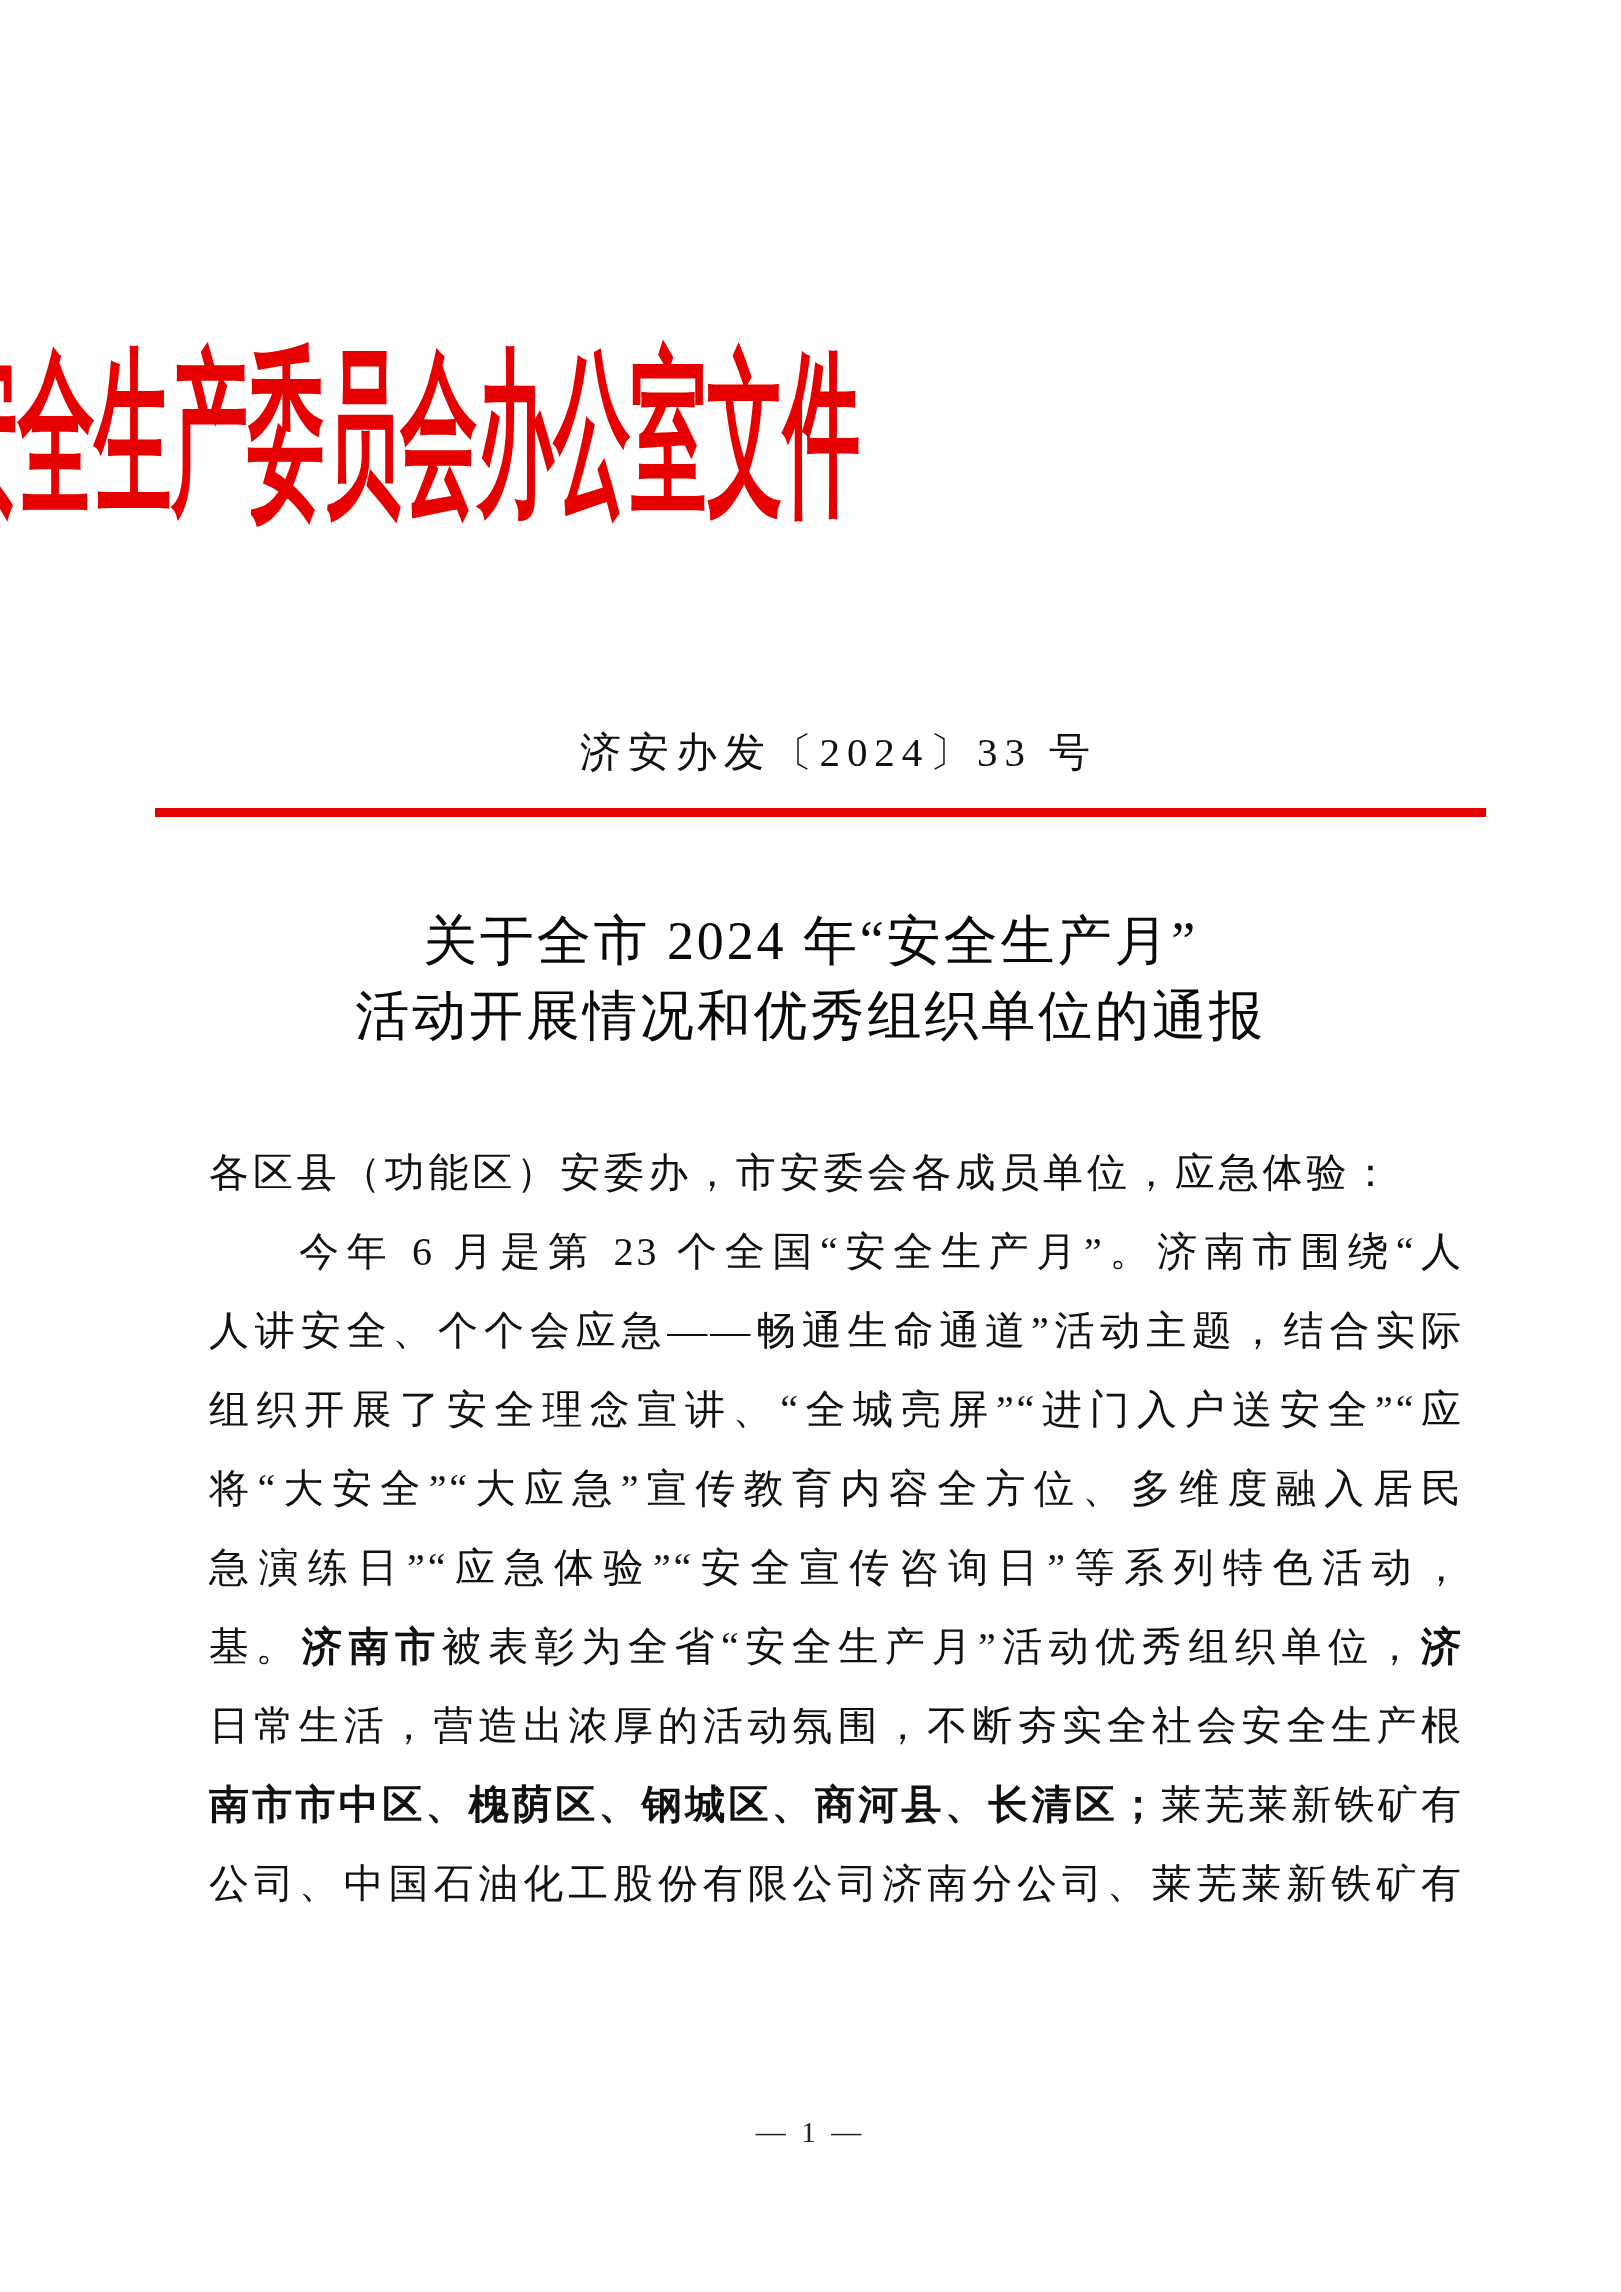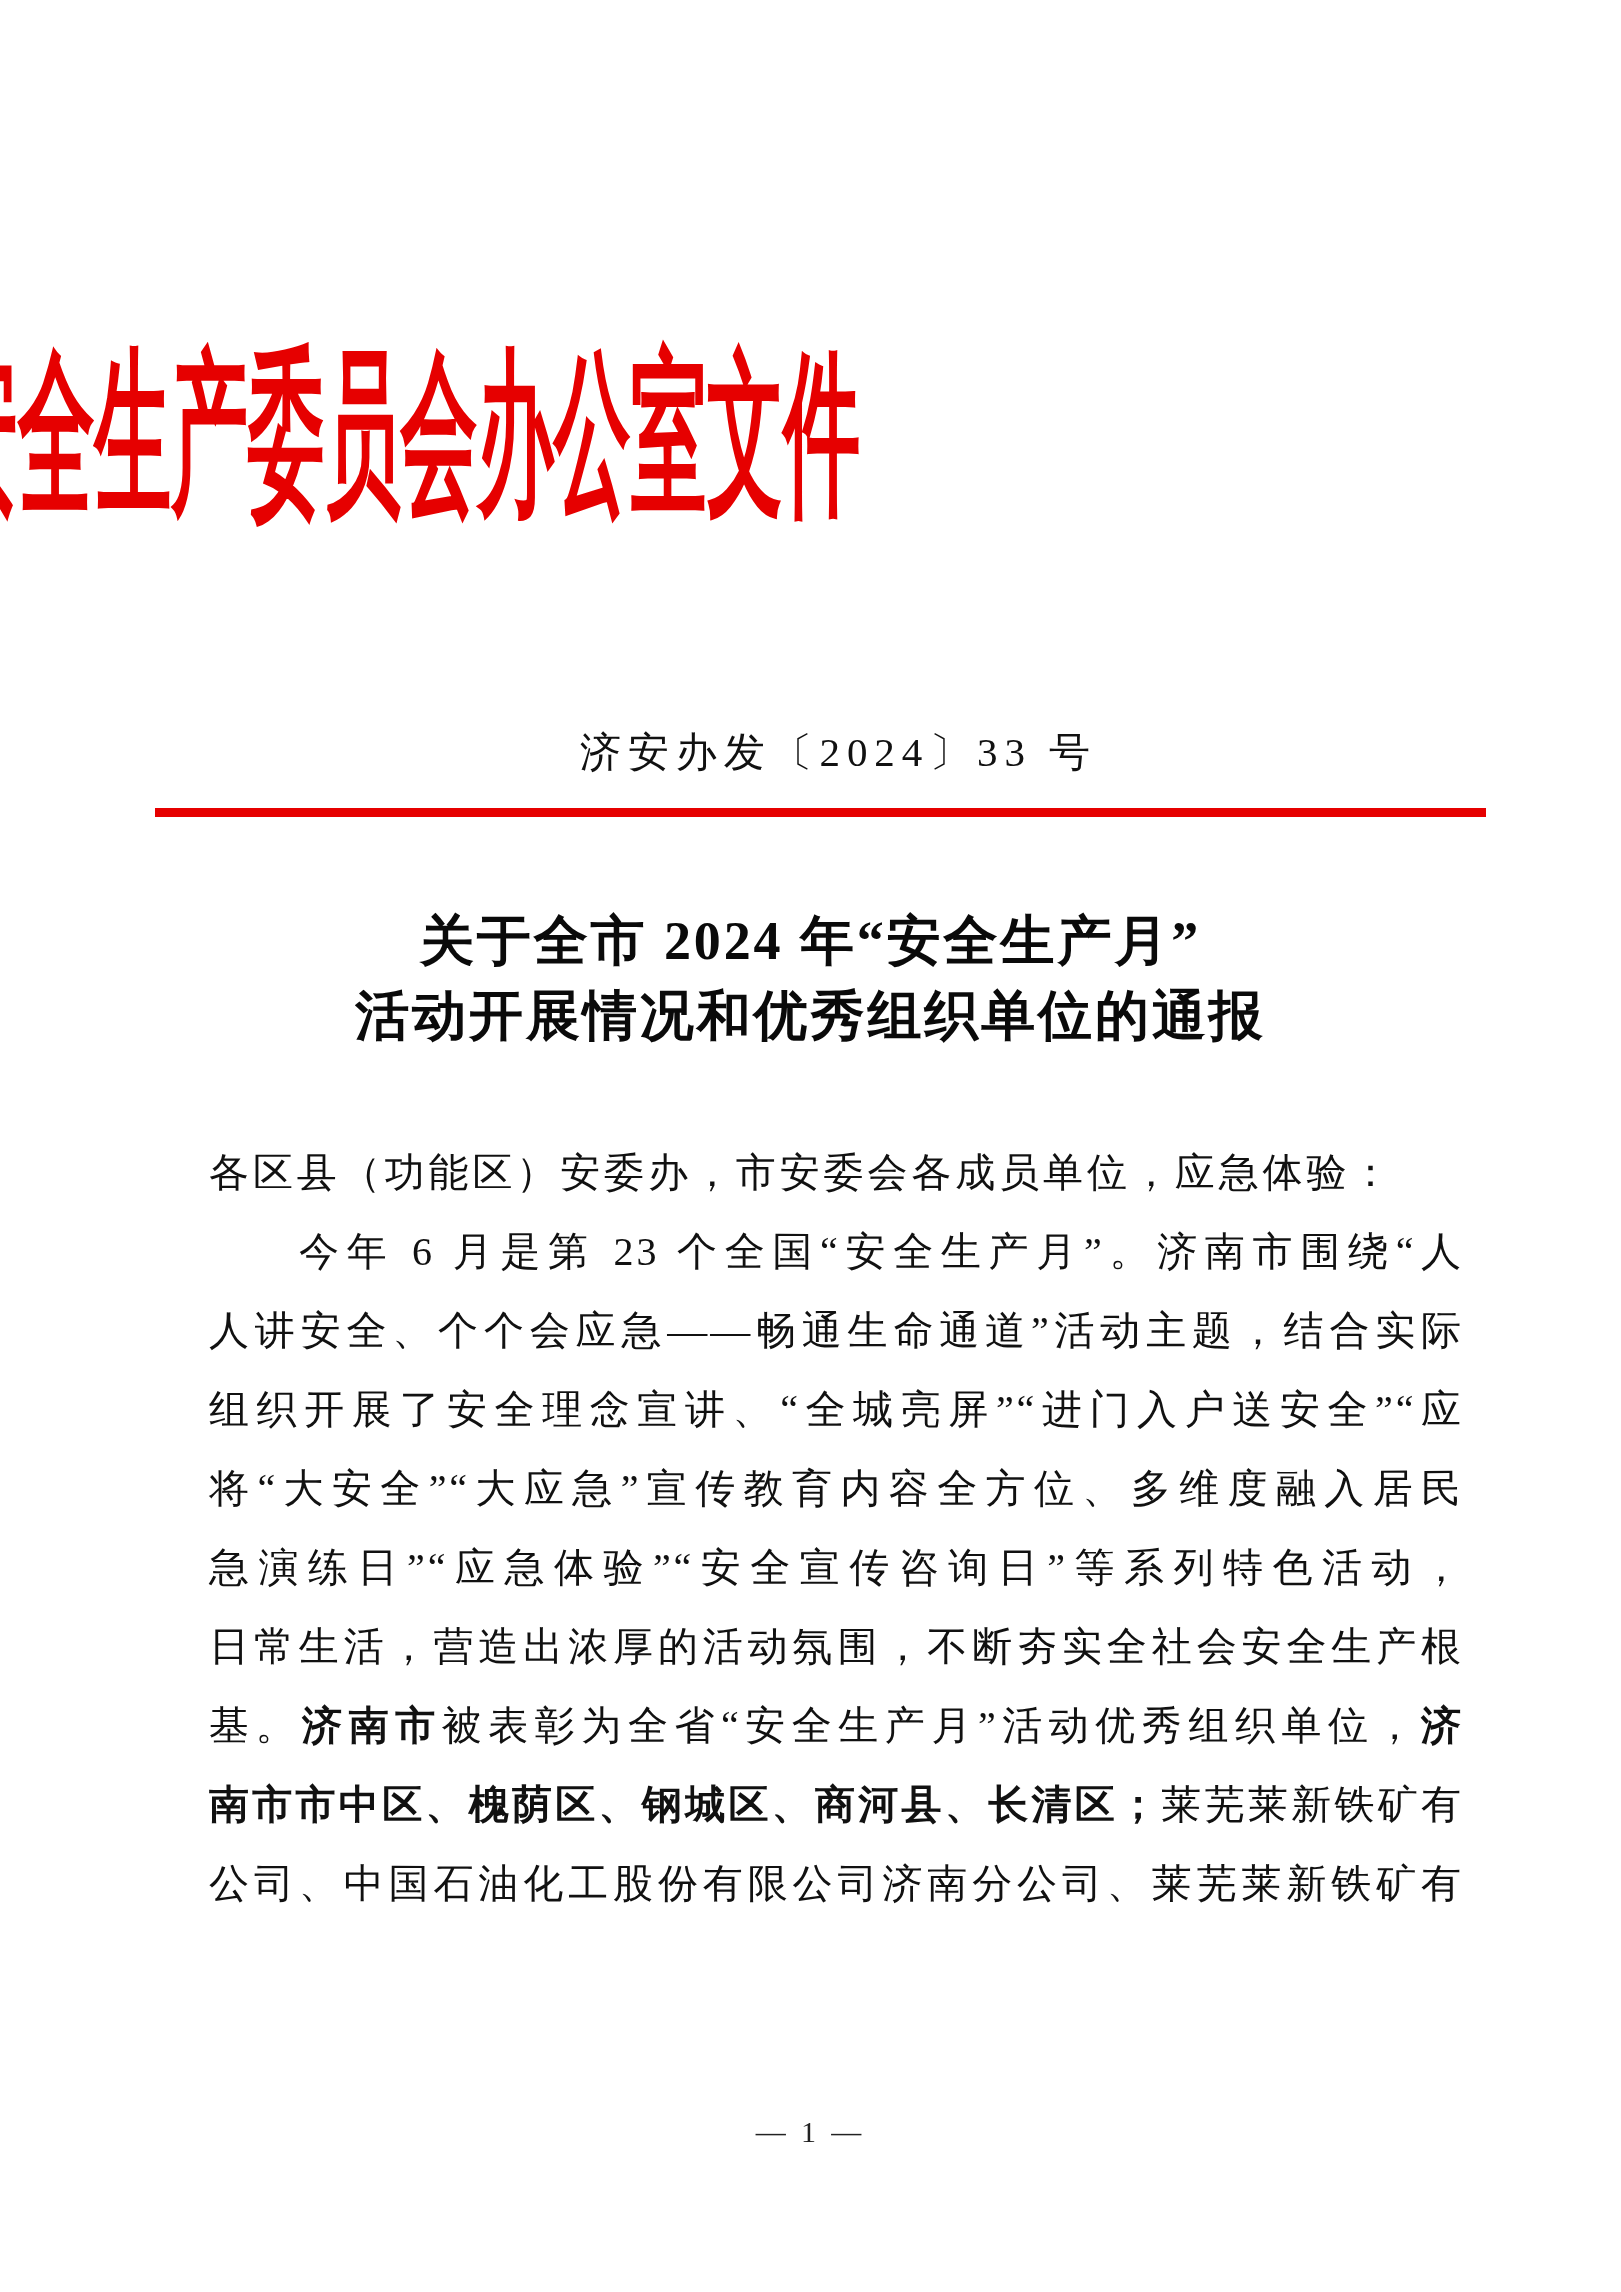--- a/index.html
+++ b/index.html
@@ -57,21 +57,21 @@
     background: #e60000;
   }
 
   
   .doc-title {
     position: absolute;
     top: 904px;
     left: 0;
     width: 100%;
     text-align: center;
-    font-weight: bold;
+    font-weight: normal;
     font-size: 54px;
     line-height: 75px;
     letter-spacing: 2.9px;
     color: #0a0a0a;
   }
 
   
   .body-block {
     position: absolute;
     top: 1133px;
@@ -122,22 +122,22 @@
   </div>
 
   <div class="body-block">
     <div class="body-line salutation">各区县（功能区）安委办，市安委会各成员单位，应急体验：</div>
 
   <div class="body-line justify indent"><span>今年 6 月是第 23 个全国“安全生产月”。济南市围绕“人</span></div>
       <div class="body-line justify"><span>人讲安全、个个会应急——畅通生命通道”活动主题，结合实际</span></div>
       <div class="body-line justify"><span>组织开展了安全理念宣讲、“全城亮屏”“进门入户送安全”“应</span></div>
       <div class="body-line justify"><span>将“大安全”“大应急”宣传教育内容全方位、多维度融入居民</span></div>
       <div class="body-line justify"><span>急演练日”“应急体验”“安全宣传咨询日”等系列特色活动，</span></div>
+      <div class="body-line justify"><span>基。</span><span class="bold">济南市</span><span>被表彰为全省“安全生产月”活动优秀组织单位，</span><span class="bold">济</span></div>
       <div class="body-line justify"><span>日常生活，营造出浓厚的活动氛围，不断夯实全社会安全生产根</span></div>
-      <div class="body-line justify"><span>基。</span><span class="bold">济南市</span><span>被表彰为全省“安全生产月”活动优秀组织单位，</span><span class="bold">济</span></div>
       <div class="body-line justify"><span class="bold">南市市中区、槐荫区、钢城区、商河县、长清区；</span><span>莱芜莱新铁矿有</span></div>
       <div class="body-line justify"><span>公司、中国石油化工股份有限公司济南分公司、莱芜莱新铁矿有</span></div>
     </div>
 
   <div class="page-number">— 1 —</div>
 
 </div>
 
 
 </body></html>

